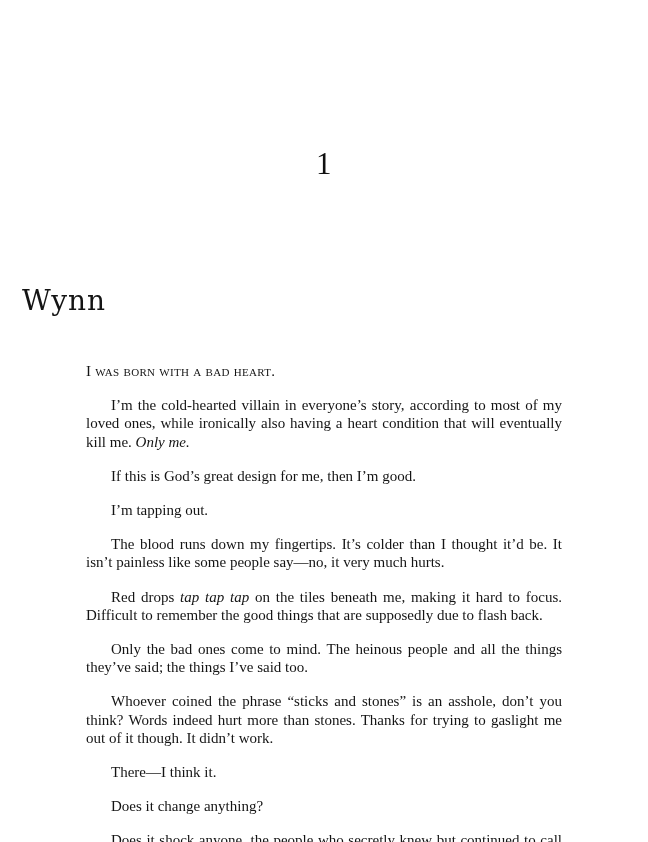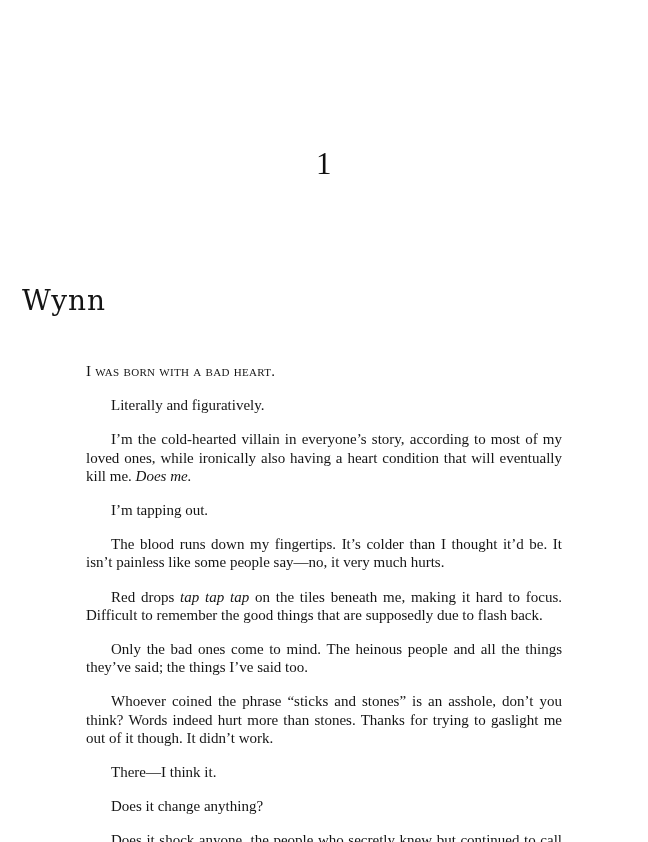--- a/index.html
+++ b/index.html
@@ -64,22 +64,22 @@
   .seg-italic { font-style: italic; }
 </style>
 </head>
 <body>
 
 <div class="page">
   <div class="chapter-number">1</div>
   <div class="chapter-author">Wynn</div>
   <div class="chapter-body">
       <p class="opening"><span>I was born with a bad heart.</span></p>
-      <p class="indent"><span>Literally and figuratively.</span></p>
-      <p class="indent"><span>I’m the cold-hearted villain in everyone’s story, according to most of my loved ones, while ironically also having a heart condition that will eventually kill me. </span><span class="seg-italic">Does me.</span></p>
+      <p class="indent"><span>I’m the cold-hearted villain in everyone’s story, according to most of my loved ones, while ironically also having a heart condition that will eventually kill me. </span><span class="seg-italic">Only me.</span></p>
+      <p class="indent"><span>If this is God’s great design for me, then I’m good.</span></p>
       <p class="indent"><span>I’m tapping out.</span></p>
       <p class="indent"><span>The blood runs down my fingertips. It’s colder than I thought it’d be. It isn’t painless like some people say—no, it very much hurts.</span></p>
       <p class="indent"><span>Red drops </span><span class="seg-italic">tap tap tap</span><span> on the tiles beneath me, making it hard to focus. Difficult to remember the good things that are supposedly due to flash back.</span></p>
       <p class="indent"><span>Only the bad ones come to mind. The heinous people and all the things they’ve said; the things I’ve said too.</span></p>
       <p class="indent"><span>Whoever coined the phrase “sticks and stones” is an asshole, don’t you think? Words indeed hurt more than stones. Thanks for trying to gaslight me out of it though. It didn’t work.</span></p>
       <p class="indent"><span>There—I think it.</span></p>
       <p class="indent"><span>Does it change anything?</span></p>
       <p class="indent"><span>Does it shock anyone, the people who secretly knew but continued to call me things like </span><span class="seg-italic">evil, a miserable bitch, a monster</span><span>?</span></p>
     </div>
 </div>

